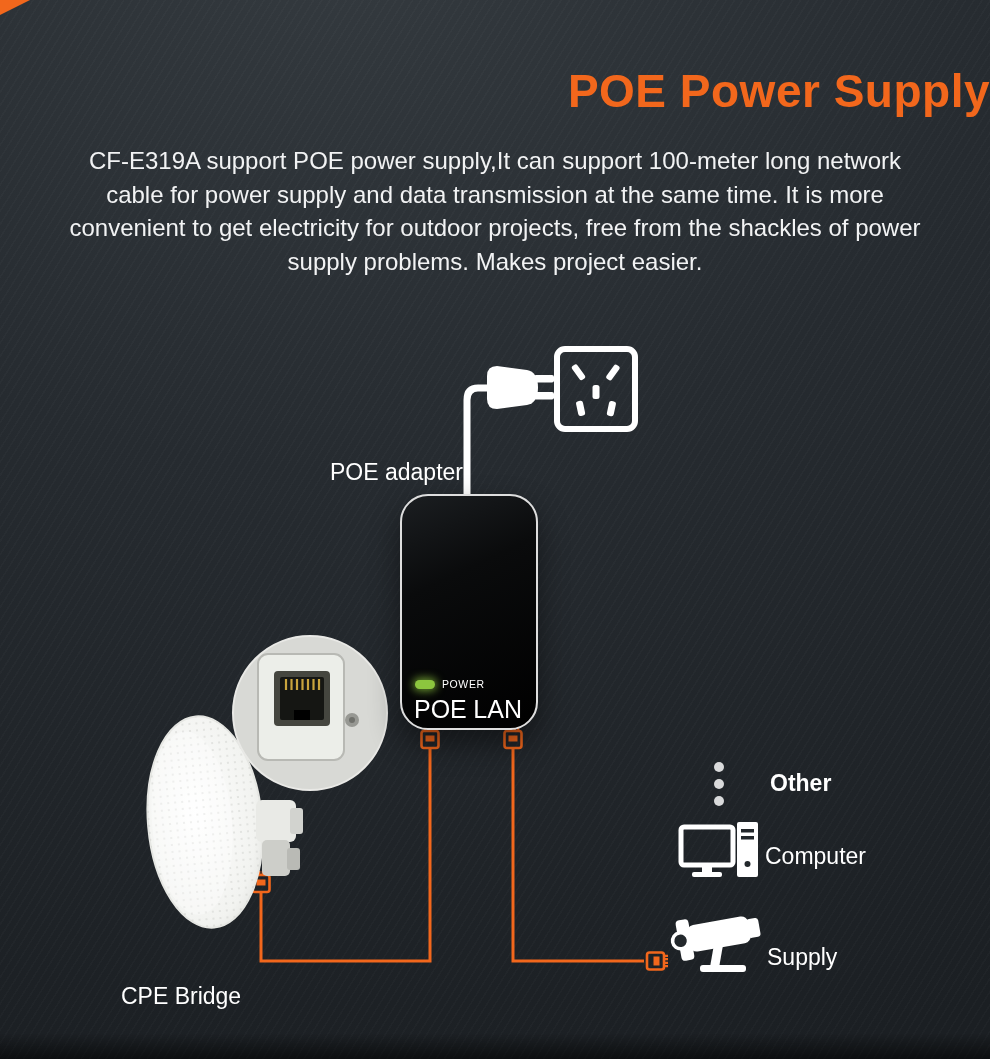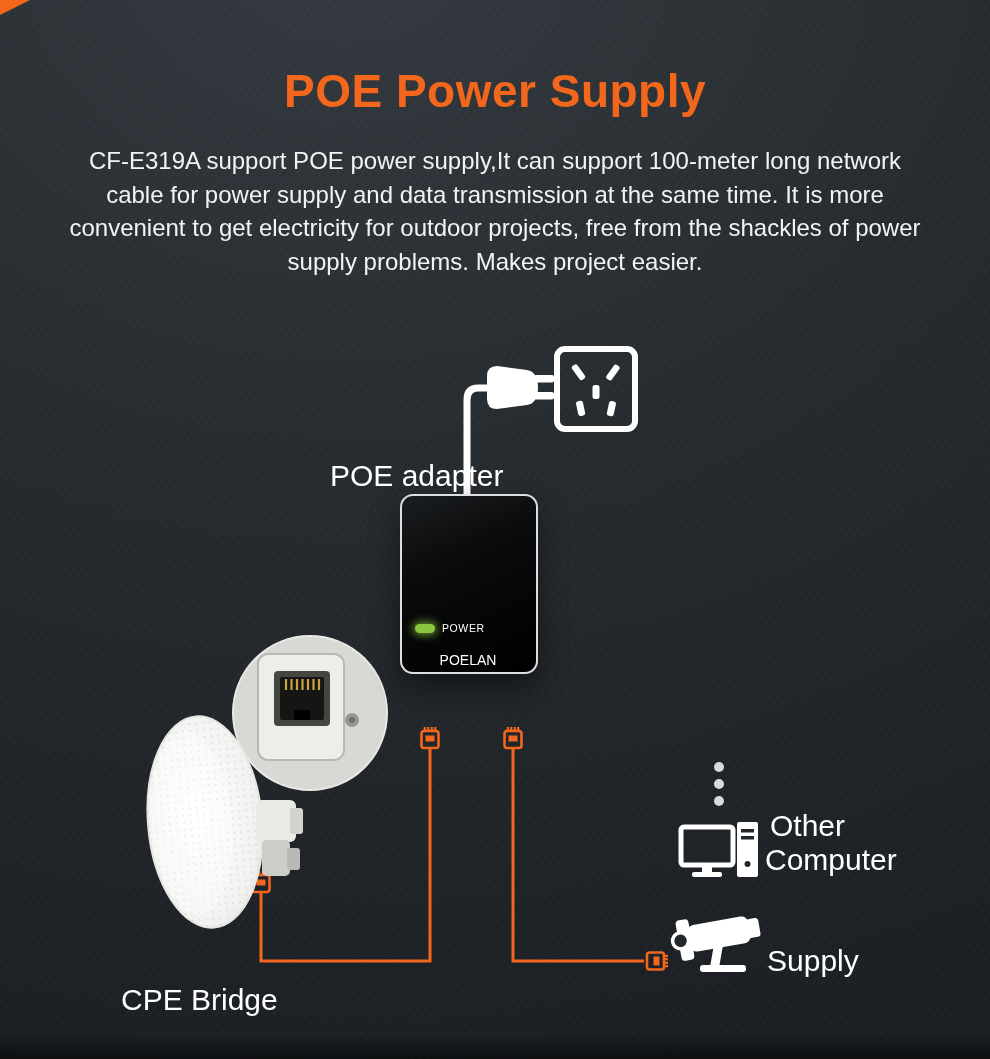--- a/index.html
+++ b/index.html
@@ -15,59 +15,59 @@
       repeating-linear-gradient(-58deg, rgba(255,255,255,0.018) 0 1.5px, rgba(0,0,0,0) 1.5px 7px),
       radial-gradient(150% 110% at 35% -5%, #343a3f 0%, #262b30 45%, #1b1f23 100%);
   }
   .poster::after {
     content: ""; position: absolute; left: 0; right: 0; bottom: 0; height: 26px;
     background: linear-gradient(180deg, rgba(0,0,0,0) 0%, rgba(0,0,0,0.55) 100%);
     pointer-events: none;
   }
   .title {
     position: absolute; top: 64px; left: 0; width: 100%;
-    text-align: center; font-size: 46px; font-weight: 700;
+    text-align: right; font-size: 46px; font-weight: 700;
     color: var(--accent-orange, #F2671C); letter-spacing: .5px;
     z-index: 4;
   }
   .desc {
     position: absolute; top: 144px; left: 50%; transform: translateX(-50%);
     width: 852px; text-align: center;
     font-size: 24px; line-height: 33.5px; color: #f2f3f4;
     z-index: 4;
   }
   .scene { position: absolute; left: 0; top: 0; z-index: 2; }
 
   .adapter {
-    position: absolute; left: 400px; top: 494px; width: 138px; height: 180px;
-    border-radius: 13px; border: 2px solid #dedede;
+    position: absolute; left: 400px; top: 494px; width: 138px; height: 236px;
+    border-radius: 28px; border: 2px solid #dedede;
     background: linear-gradient(155deg, #1b1e21 0%, #0a0b0c 35%, #000 100%);
     box-shadow: 0 14px 30px rgba(0,0,0,0.45);
     z-index: 3;
   }
   .adapter .power-row {
     position: absolute; left: 13px; bottom: 38px;
     display: flex; align-items: center; gap: 7px;
   }
   .adapter .led {
     width: 20px; height: 9px; border-radius: 5px;
     background: var(--led-green, #8CC63E);
     box-shadow: 0 0 9px 2px rgba(140,198,62,0.75);
   }
   .adapter .power-text { font-size: 10.5px; letter-spacing: .6px; color: #fff; }
   .adapter .ports-row {
     position: absolute; left: 0; right: 0; bottom: 4px;
-    display: flex; justify-content: center;
+    display: flex; justify-content: space-between;
     padding: 0 14px 0 12px;
-    font-size: 14px; color: #fff;
-  }
-  .lbl { position: absolute; font-size: 30px; color: #fff; z-index: 4; white-space: nowrap; }
+    font-size: 25px; color: #fff;
+  }
+  .lbl { position: absolute; font-size: 23px; color: #fff; z-index: 4; white-space: nowrap; }
   .lbl-adapter  { left: 330px; top: 459px; }
   .lbl-cpe      { left: 121px; top: 963px; margin-top: 20px; }
-  .lbl-other    { left: 770px; top: 809px; }
+  .lbl-other    { left: 770px; top: 770px; font-weight: bold; }
   .lbl-computer { left: 765px; top: 843px; }
   .lbl-camera   { left: 767px; top: 944px; }
 
   .wire        { stroke: var(--accent-orange, #F2671C); fill: none; }
   .conn-stroke { stroke: var(--accent-orange, #F2671C); fill: none; }
   .conn-fill   { fill: var(--accent-orange, #F2671C); }
   .accent-fill { fill: var(--accent-orange, #F2671C); }
 </style>
 </head>
 <body>

